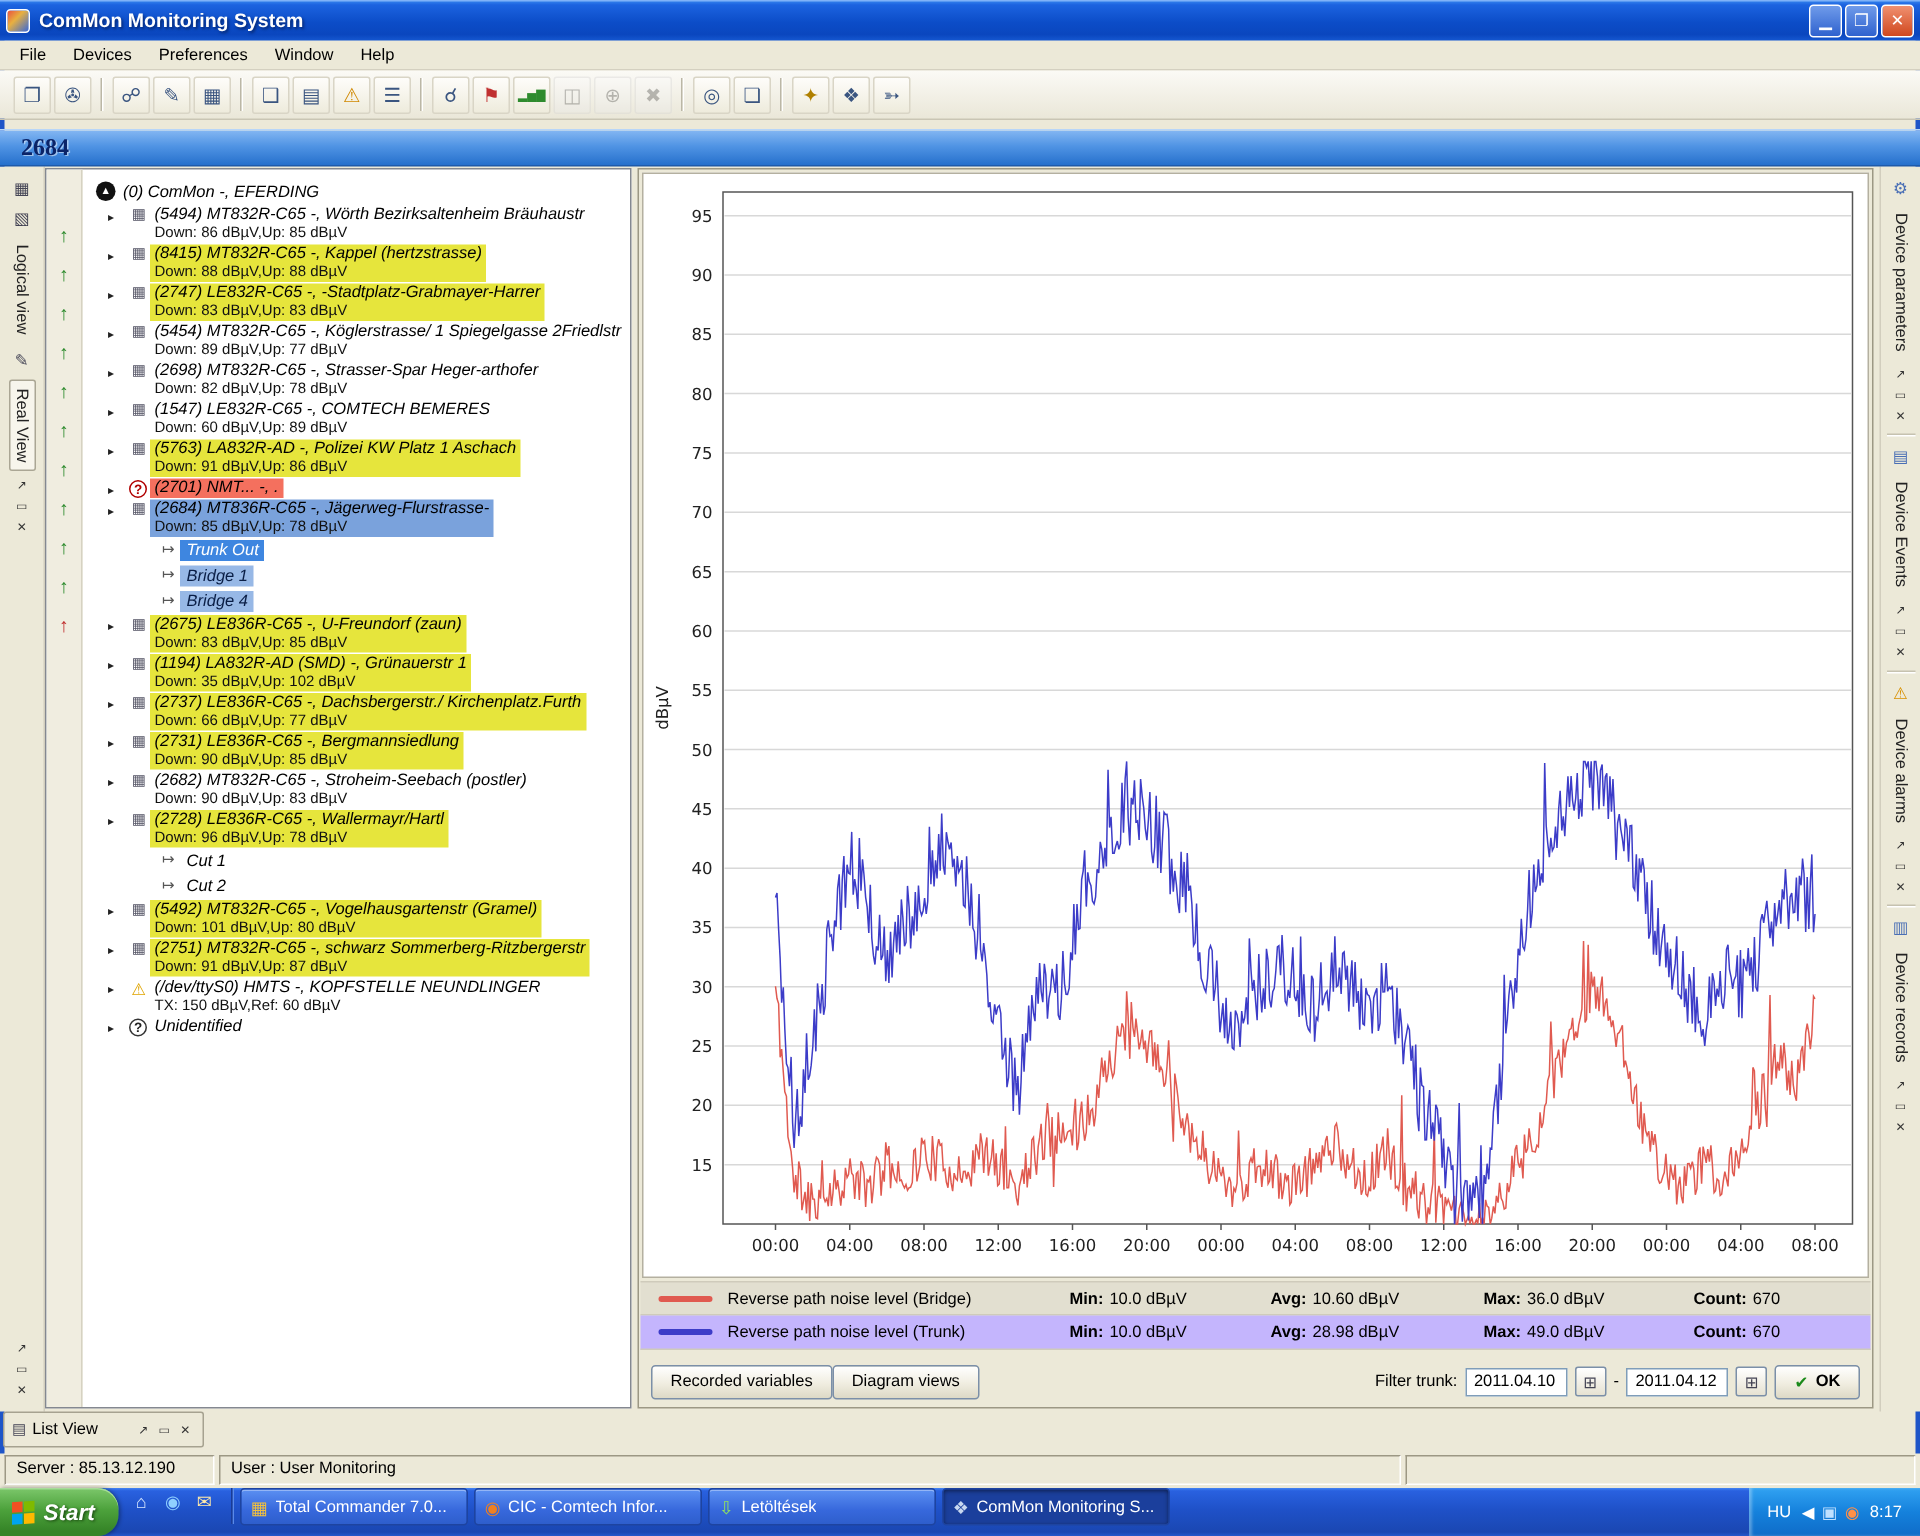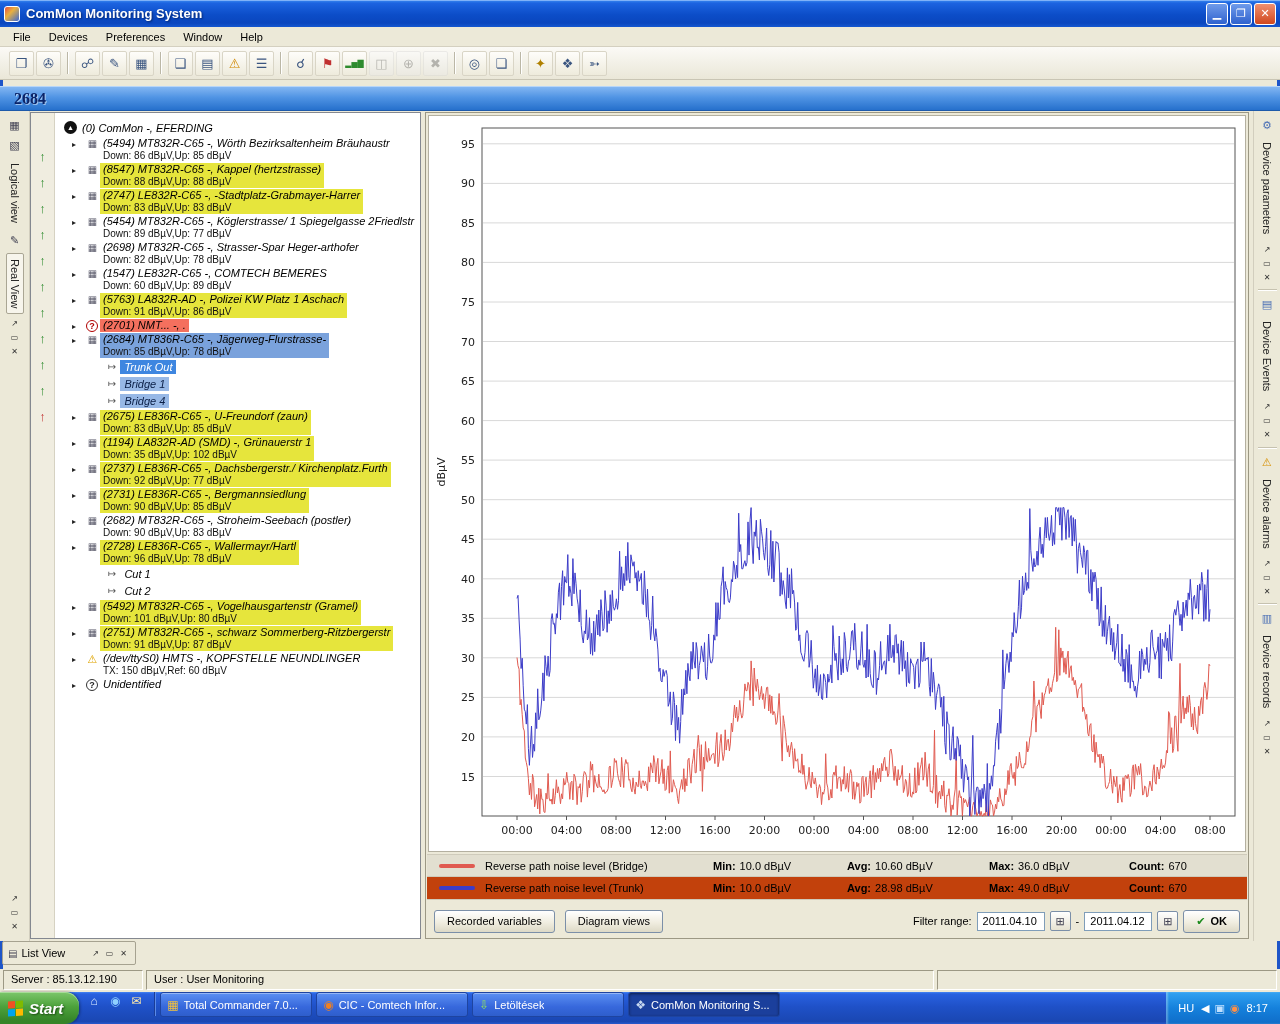--- a/index.html
+++ b/index.html
@@ -61,27 +61,27 @@
 .c-lbl{font-style:italic;font-size:11px;padding:1px 4px}
 .c-lbl.selected{background:#3E86E0;color:#fff}
 .c-lbl.highlight{background:#97B8E6;color:#0A1E46}
 
 .right-panel{position:absolute;left:425px;top:112px;width:824px;height:827px;background:#ECE9D8;border:1px solid #9C9884;z-index:2}
 .chart-box{position:absolute;left:2px;top:2px;width:818px;height:737px;background:#fff;border:1px solid #B4B0A0}
 svg{font-family:"DejaVu Sans",sans-serif}
 .legend-rows{position:absolute;left:1px;top:741px;width:820px}
 .lg-row{display:flex;align-items:center;height:23px;font-size:11px;border-bottom:1px solid #CFCBBB}
 .lg-row:nth-child(1){background:#E2DFD0;border-top:1px solid #CFCBBB}
-.lg-row:nth-child(2){background:#c2410c}
+.lg-row:nth-child(2){background:#c4b5fd}
 .lg-swatch{width:36px;height:4px;border-radius:2px;margin:0 10px 0 12px;flex:none}
 .lg-name{width:228px}
 .lg-pair{display:flex;gap:4px}
 .lg-pair b{font-weight:bold}
 .lg-min{width:134px}.lg-avg{width:142px}.lg-max{width:140px}
-.footer-row{position:absolute;left:0;top:792px;width:822px;height:32px;display:flex;align-items:center;padding:0 8px;gap:10px}
+.footer-row{position:absolute;left:0;top:792px;width:822px;height:32px;display:flex;align-items:center;padding:0 8px;}
 .filter-group{margin-left:auto;display:flex;align-items:center;gap:5px;font-size:11px}
 .datefield{background:#ffffff;border:1px solid #7F9DB9;height:19px;min-width:68px;padding:0 5px;display:inline-flex;align-items:center;font-size:11px}
 .cal-btn{width:21px;height:20px;border:1px solid #7B8FA8;border-radius:2px;background:linear-gradient(#fff,#E6E2D2);font-size:11px;color:#445}
 .cal-btn::before{content:"⊞"}
 .xp-btn{height:23px;padding:0 12px;border:1px solid #7B8FA8;border-radius:3px;background:linear-gradient(#FFFFFF,#F0EDE0 55%,#DDD9C6);font-size:11px;font-family:inherit;display:inline-flex;align-items:center;gap:5px}
 .ok-btn b{font-weight:bold}
 .ok-check::before{content:"✔";color:#1B8A1B;font-weight:bold}
 
 .right-strip{position:absolute;left:1253px;top:111px;width:27px;height:830px;background:#ECE9D8;border-left:1px solid #D2CEBE;display:flex;flex-direction:column;align-items:center;padding-top:6px;z-index:3}
 .rs-div{width:19px;border-top:1px solid #C6C2B0;border-bottom:1px solid #fff;margin:5px 0}
@@ -250,21 +250,21 @@
           <span class="t-ic">▦</span>
           <div class="t-text">
             <div class="t-l1">(5494) MT832R-C65 -, Wörth Bezirksaltenheim Bräuhaustr</div>
             <div class="t-l2">Down: 86 dBµV,Up: 85 dBµV</div>
           </div>
         </div>
         <div class="t-row">
           <span class="t-handle">▸</span>
           <span class="t-ic">▦</span>
           <div class="t-text hl-yellow">
-            <div class="t-l1">(8547) MT832R-C65 -, Kappel (hertzstrasse)</div>
+            <div class="t-l1">(8415) MT832R-C65 -, Kappel (hertzstrasse)</div>
             <div class="t-l2">Down: 88 dBµV,Up: 88 dBµV</div>
           </div>
         </div>
         <div class="t-row">
           <span class="t-handle">▸</span>
           <span class="t-ic">▦</span>
           <div class="t-text hl-yellow">
             <div class="t-l1">(2747) LE832R-C65 -, -Stadtplatz-Grabmayer-Harrer</div>
             <div class="t-l2">Down: 83 dBµV,Up: 83 dBµV</div>
           </div>
@@ -344,21 +344,21 @@
           <div class="t-text hl-yellow">
             <div class="t-l1">(1194) LA832R-AD (SMD) -, Grünauerstr 1</div>
             <div class="t-l2">Down: 35 dBµV,Up: 102 dBµV</div>
           </div>
         </div>
         <div class="t-row">
           <span class="t-handle">▸</span>
           <span class="t-ic">▦</span>
           <div class="t-text hl-yellow">
             <div class="t-l1">(2737) LE836R-C65 -, Dachsbergerstr./ Kirchenplatz.Furth</div>
-            <div class="t-l2">Down: 92 dBµV,Up: 77 dBµV</div>
+            <div class="t-l2">Down: 66 dBµV,Up: 77 dBµV</div>
           </div>
         </div>
         <div class="t-row">
           <span class="t-handle">▸</span>
           <span class="t-ic">▦</span>
           <div class="t-text hl-yellow">
             <div class="t-l1">(2731) LE836R-C65 -, Bergmannsiedlung</div>
             <div class="t-l2">Down: 90 dBµV,Up: 85 dBµV</div>
           </div>
         </div>
@@ -534,21 +534,21 @@
           <span class="lg-pair lg-count">
             <b>Count:</b>
             <span>670</span>
           </span>
         </div>
       </div>
     <div class="footer-row">
       <button class="xp-btn">Recorded variables</button>
       <button class="xp-btn">Diagram views</button>
       <div class="filter-group">
-        <span>Filter range:</span>
+        <span>Filter trunk:</span>
         <span class="datefield">2011.04.10</span>
         <button class="cal-btn"></button>
         <span>-</span>
         <span class="datefield">2011.04.12</span>
         <button class="cal-btn"></button>
         <button class="xp-btn ok-btn">
           <span class="ok-check"></span>
           <b>OK</b>
         </button>
       </div>

